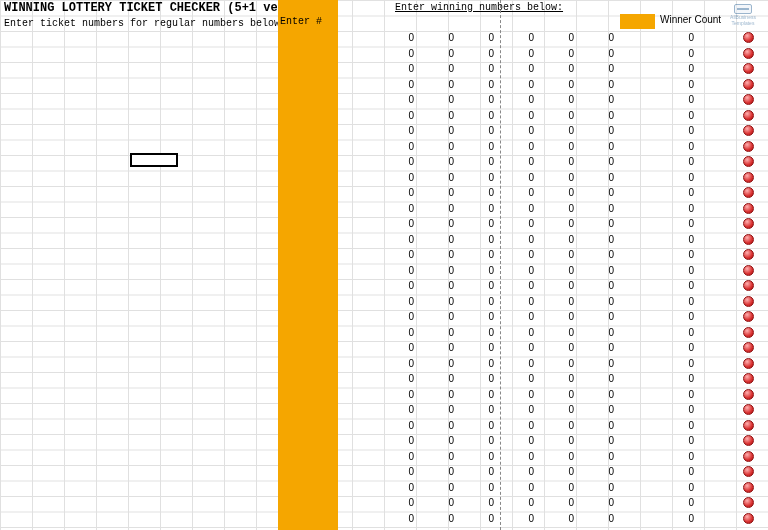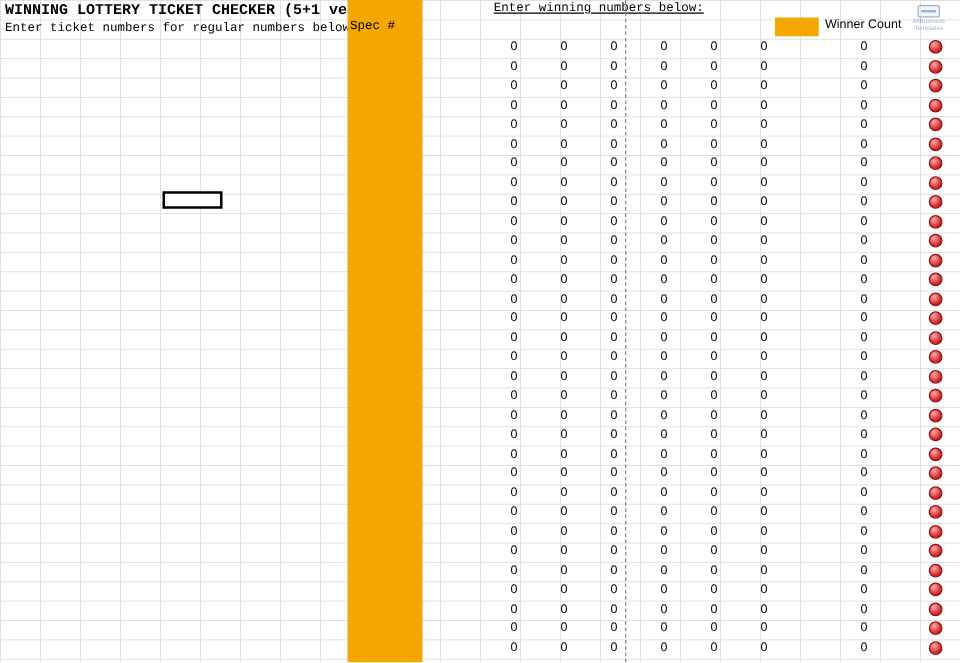--- a/index.html
+++ b/index.html
@@ -202,21 +202,21 @@
   <div class="grid-lines"></div>
 
   <div class="row hdr-row">
     <div class="title">WINNING LOTTERY TICKET CHECKER (5+1 version)</div>
   </div>
   <div class="row hdr-row">
     <div class="subtitle">Enter ticket numbers for regular numbers below</div>
   </div>
 
   <div class="spec-col"></div>
-  <div class="spec-hdr">Spec #</div>
+  <div class="spec-hdr">Enter #</div>
 
   <div class="win-label">Enter winning numbers below:</div>
 
   <div class="win-spec"></div>
   <div class="winner-count-hdr">Winner Count</div>
 
   <div class="vdash"></div>
 
   <div class="data-area" id="data-area">
       <div class="data-row">

